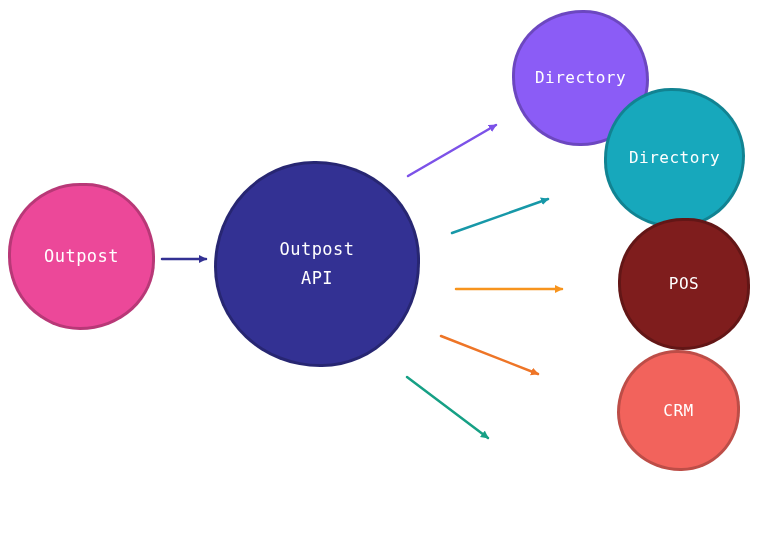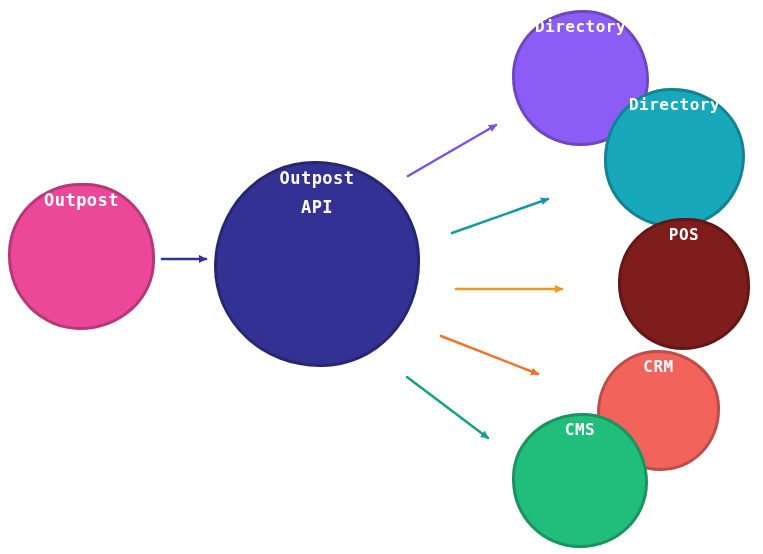--- a/index.html
+++ b/index.html
@@ -9,48 +9,48 @@
     height: 554px;
     background: #ffffff;
     overflow: hidden;
     font-family: "DejaVu Sans Mono", "Liberation Mono", monospace;
   }
 
   
   .node {
     position: absolute;
     display: flex;
-    align-items: flex-start;
+    align-items: center;
     justify-content: center;
     box-sizing: border-box;
     border: 3px solid rgba(0,0,0,0.22);
     color: #ffffff;
     text-align: center;
-    font-weight: 700;
+    font-weight: 400;
   }
   .node .label {
     display: block;
     line-height: 1.7;
     letter-spacing: 0.5px;
   }
 
   
   .r1 { border-radius: 50% 48% 52% 50% / 49% 52% 48% 51%; }
   .r2 { border-radius: 49% 51% 48% 52% / 52% 48% 51% 49%; }
   .r3 { border-radius: 52% 48% 50% 50% / 48% 52% 49% 51%; }
   .r4 { border-radius: 48% 52% 49% 51% / 51% 49% 52% 48%; }
 
   
   .n-outpost { left: 8px;   top: 183px; width: 147px; height: 147px; font-size: 17px; z-index: 2; }
   .n-api     { left: 214px; top: 161px; width: 206px; height: 206px; font-size: 17px; z-index: 2; }
   .n-api .label { max-width: 112px; }
   .n-dir1    { left: 512px; top: 10px;  width: 137px; height: 136px; font-size: 16px; z-index: 1; }
   .n-dir2    { left: 604px; top: 88px;  width: 141px; height: 140px; font-size: 16px; z-index: 2; }
   .n-pos     { left: 618px; top: 218px; width: 132px; height: 132px; font-size: 16px; z-index: 4; }
-  .n-crm     { left: 597px; top: 350px; width: 123px; height: 121px; font-size: 16px; z-index: 3; }
+  .n-crm     { left: 617px; top: 350px; width: 123px; height: 121px; font-size: 16px; z-index: 3; }
   .n-cms     { left: 512px; top: 413px; width: 136px; height: 135px; font-size: 16px; z-index: 5; }
 
   
   #arrows {
     position: absolute;
     left: 0; top: 0;
     width: 763px; height: 554px;
     z-index: 6;
     pointer-events: none;
   }
@@ -78,23 +78,20 @@
   </div>
 
   <div class="node r1 n-pos" style="background: #7f1d1d;">
     <span class="label">POS</span>
   </div>
 
   <div class="node r2 n-crm" style="background: rgb(242, 99, 92);">
     <span class="label">CRM</span>
   </div>
 
-  <div class="node r3 n-cms" style="background: rgb(33, 189, 122);">
-    <span class="label">CMS</span>
-  </div>
 
   <svg id="arrows" xmlns="http://www.w3.org/2000/svg">
     <defs>
       <marker id="m0" markerWidth="9" markerHeight="9" refX="7" refY="4" orient="auto" markerUnits="userSpaceOnUse">
         <path d="M0,0 L8,4 L0,8 z" fill="#333193"></path>
       </marker>
       <marker id="m1" markerWidth="9" markerHeight="9" refX="7" refY="4" orient="auto" markerUnits="userSpaceOnUse">
         <path d="M0,0 L8,4 L0,8 z" fill="#7c52e8"></path>
       </marker>
       <marker id="m2" markerWidth="9" markerHeight="9" refX="7" refY="4" orient="auto" markerUnits="userSpaceOnUse">

